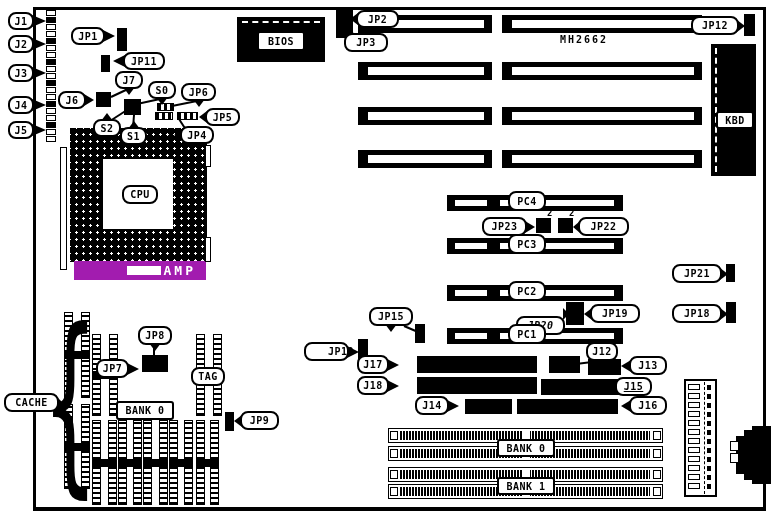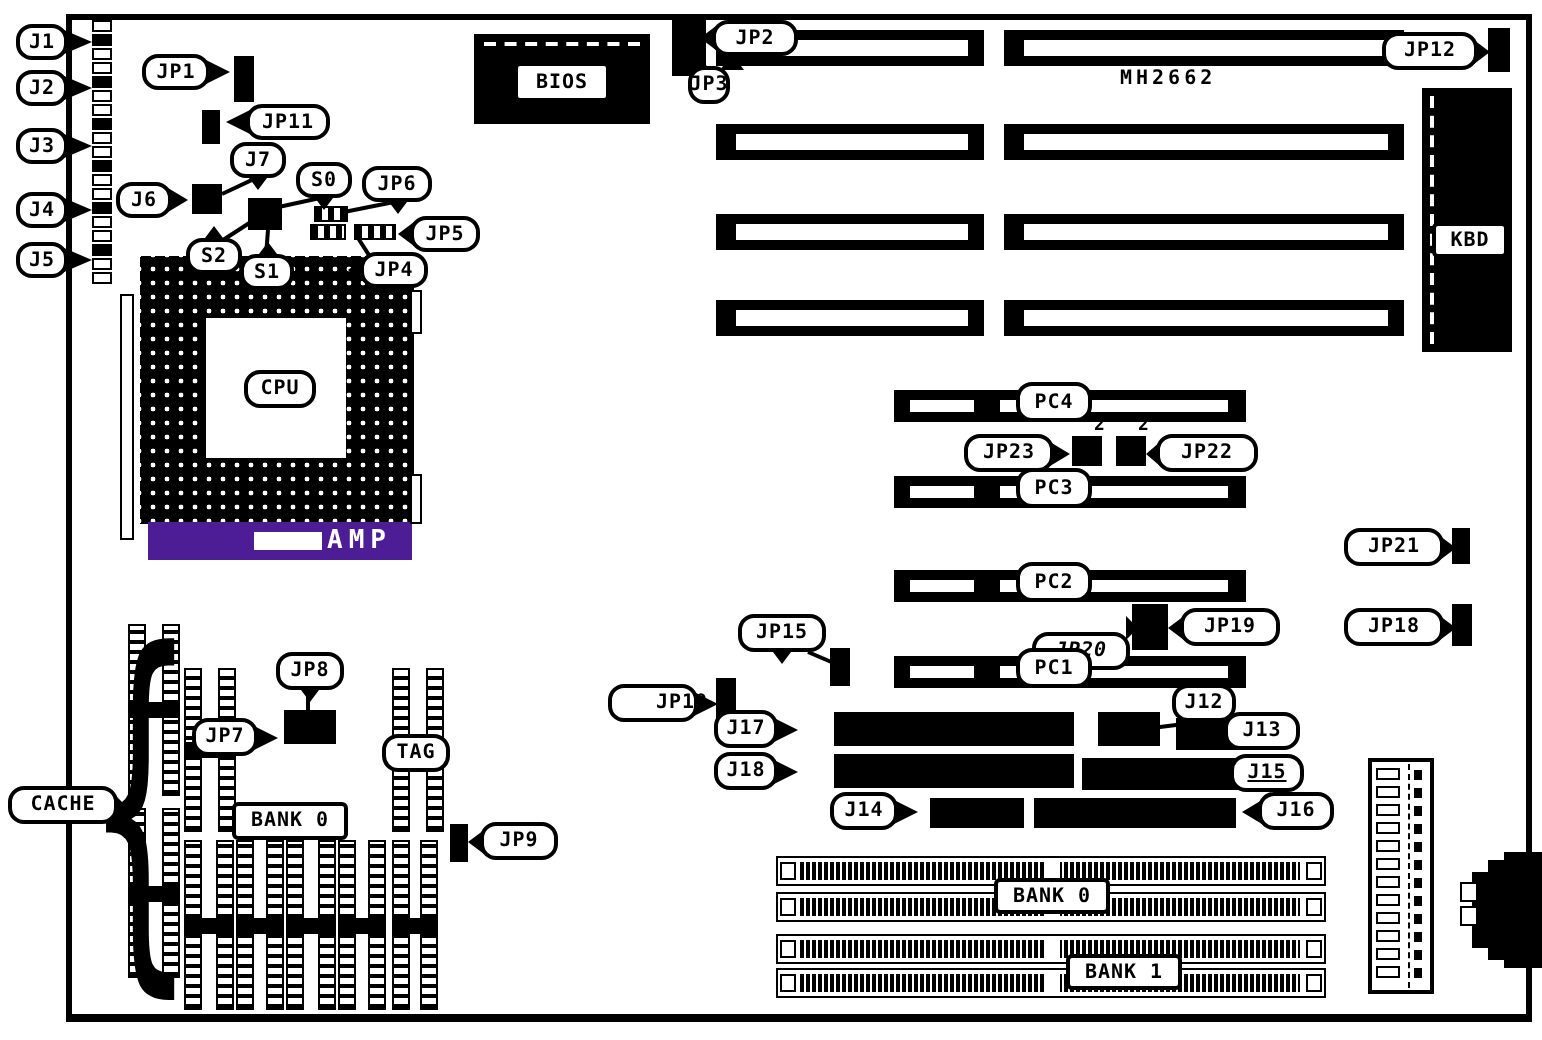--- a/index.html
+++ b/index.html
@@ -24,21 +24,21 @@
   .bar{background:#fff;border:1px solid #000;z-index:3}
   .cell{background:#fff;border:1px solid #000;z-index:4}
   .mark{background:#000;z-index:4}
   #cpu-socket{background-color:#000;z-index:2;
     background-image:radial-gradient(#fff 1.2px,rgba(0,0,0,0) 1.3px);
     background-size:7px 7px;background-position:3px 3px}
   #cpu-inner{background:#fff;z-index:3}
   #rtc-box{display:flex;flex-direction:column;align-items:center;justify-content:center;
     color:#fff;font-weight:bold;font-size:10px;letter-spacing:1px;line-height:12px;z-index:2;
     font-family:"Liberation Sans",sans-serif;background:#000}
-  #amp-bar{display:flex;align-items:center;justify-content:flex-end;background:#4c1d95;color:#fff;
+  #amp-bar{display:flex;align-items:center;justify-content:flex-end;background:#a21caf;color:#fff;
     font-weight:bold;font-size:13px;letter-spacing:3px;padding-right:10px;z-index:3}
   #chipset-label{font-weight:bold;font-size:10px;letter-spacing:2px;z-index:4;color:#000}
   .sup2{font-weight:bold;font-size:9px;z-index:11;color:#000}
   #svg-lines{position:absolute;left:0;top:0;z-index:8;pointer-events:none}
   #brace{font-family:"DejaVu Sans",sans-serif;font-size:196px;line-height:186px;z-index:4;
     transform:scaleX(.45);transform-origin:left center;color:#000}
   .dashv{border-left:2px dashed #fff;z-index:3}
   .dashh{border-top:2px dashed #fff;z-index:3}
 </style>
 </head>
@@ -145,21 +145,21 @@
     </div>
     <div class="abs tri" style="left: 127.5px; top: 121px; border-left: 6px solid transparent; border-right: 6px solid transparent; border-bottom: 8px solid rgb(0, 0, 0);"></div>
     <div class="abs callout" style="left: 180px; top: 126px; width: 34px; height: 18px;">
       <span>JP4</span>
     </div>
     <div class="abs tri" style="left: 174px; top: 129px; border-top: 6px solid transparent; border-bottom: 6px solid transparent; border-right: 8px solid rgb(0, 0, 0);"></div>
     <div class="abs callout" style="left: 356px; top: 10px; width: 43px; height: 18px;">
       <span>JP2</span>
     </div>
     <div class="abs tri" style="left: 350px; top: 13px; border-top: 6px solid transparent; border-bottom: 6px solid transparent; border-right: 8px solid rgb(0, 0, 0);"></div>
-    <div class="abs callout" style="left: 344px; top: 33px; width: 21px; height: 19px;">
+    <div class="abs callout" style="left: 344px; top: 33px; width: 44px; height: 19px;">
       <span>JP3</span>
     </div>
     <div class="abs tri" style="left: 360px; top: 27px; border-left: 6px solid transparent; border-right: 6px solid transparent; border-bottom: 8px solid rgb(0, 0, 0);"></div>
     <div class="abs callout" style="left: 691px; top: 16px; width: 48px; height: 19px;">
       <span>JP12</span>
     </div>
     <div class="abs tri" style="left: 737px; top: 19.5px; border-top: 6px solid transparent; border-bottom: 6px solid transparent; border-left: 8px solid rgb(0, 0, 0);"></div>
     <div class="abs callout" style="left: 482px; top: 217px; width: 45px; height: 19px;">
       <span>JP23</span>
     </div>
@@ -193,21 +193,21 @@
     </div>
     <div class="abs tri" style="left: 347px; top: 345.5px; border-top: 6px solid transparent; border-bottom: 6px solid transparent; border-left: 12px solid rgb(0, 0, 0);"></div>
     <div class="abs callout" style="left: 357px; top: 355px; width: 32px; height: 19px;">
       <span>J17</span>
     </div>
     <div class="abs tri" style="left: 387px; top: 358.5px; border-top: 6px solid transparent; border-bottom: 6px solid transparent; border-left: 12px solid rgb(0, 0, 0);"></div>
     <div class="abs callout" style="left: 586px; top: 342px; width: 32px; height: 19px;">
       <span>J12</span>
     </div>
     <div class="abs tri" style="left: 596px; top: 359px; border-left: 6px solid transparent; border-right: 6px solid transparent; border-top: 8px solid rgb(0, 0, 0);"></div>
-    <div class="abs callout" style="left: 612px; top: 356px; width: 38px; height: 19px;">
+    <div class="abs callout" style="left: 629px; top: 356px; width: 38px; height: 19px;">
       <span>J13</span>
     </div>
     <div class="abs tri" style="left: 621px; top: 359.5px; border-top: 6px solid transparent; border-bottom: 6px solid transparent; border-right: 10px solid rgb(0, 0, 0);"></div>
     <div class="abs callout" style="left: 357px; top: 376px; width: 32px; height: 19px;">
       <span>J18</span>
     </div>
     <div class="abs tri" style="left: 387px; top: 379.5px; border-top: 6px solid transparent; border-bottom: 6px solid transparent; border-left: 12px solid rgb(0, 0, 0);"></div>
     <div class="abs callout" style="left: 615px; top: 377px; width: 37px; height: 19px; text-decoration: underline;">
       <span>J15</span>
     </div>
@@ -259,21 +259,21 @@
     </div>
     <div class="abs callout" style="left: 508px; top: 324px; width: 38px; height: 20px;">
       <span>PC1</span>
     </div>
     <div class="abs callout sq" style="left: 116px; top: 401px; width: 58px; height: 19px;">
       <span>BANK 0</span>
     </div>
     <div class="abs callout sq" style="left: 497px; top: 439px; width: 58px; height: 18px;">
       <span>BANK 0</span>
     </div>
-    <div class="abs callout sq" style="left: 497px; top: 477px; width: 58px; height: 18px; margin-left: 36px;">
+    <div class="abs callout sq" style="left: 497px; top: 477px; width: 58px; height: 18px;">
       <span>BANK 1</span>
     </div>
     <div class="abs jmp" style="left: 117px; top: 28px; width: 10px; height: 23px; background-image: repeating-linear-gradient(0deg, rgb(0, 0, 0) 0px, rgb(0, 0, 0) 3px, rgb(255, 255, 255) 3px, rgb(255, 255, 255) 6px), linear-gradient(90deg, rgb(255, 255, 255) 0px, rgb(255, 255, 255) 42%, rgb(0, 0, 0) 42%, rgb(0, 0, 0) 58%, rgb(255, 255, 255) 58%); background-blend-mode: darken;"></div>
     <div class="abs jmp" style="left: 101px; top: 55px; width: 9px; height: 17px; background-image: repeating-linear-gradient(0deg, rgb(0, 0, 0) 0px, rgb(0, 0, 0) 3px, rgb(255, 255, 255) 3px, rgb(255, 255, 255) 6px), linear-gradient(90deg, rgb(255, 255, 255) 0px, rgb(255, 255, 255) 42%, rgb(0, 0, 0) 42%, rgb(0, 0, 0) 58%, rgb(255, 255, 255) 58%); background-blend-mode: darken;"></div>
     <div class="abs jmp" style="left: 96px; top: 92px; width: 15px; height: 15px; background-image: repeating-linear-gradient(90deg, rgb(0, 0, 0) 0px, rgb(0, 0, 0) 2px, rgb(255, 255, 255) 2px, rgb(255, 255, 255) 6.5px), repeating-linear-gradient(0deg, rgb(0, 0, 0) 0px, rgb(0, 0, 0) 2px, rgb(255, 255, 255) 2px, rgb(255, 255, 255) 6.5px); background-blend-mode: darken;"></div>
     <div class="abs jmp" style="left: 124px; top: 99px; width: 17px; height: 16px; background-image: repeating-linear-gradient(90deg, rgb(0, 0, 0) 0px, rgb(0, 0, 0) 2px, rgb(255, 255, 255) 2px, rgb(255, 255, 255) 7.5px), repeating-linear-gradient(0deg, rgb(0, 0, 0) 0px, rgb(0, 0, 0) 2px, rgb(255, 255, 255) 2px, rgb(255, 255, 255) 7px); background-blend-mode: darken;"></div>
     <div class="abs jmp" style="left: 157px; top: 103px; width: 17px; height: 8px; background-image: repeating-linear-gradient(90deg, rgb(0, 0, 0) 0px, rgb(0, 0, 0) 3px, rgb(255, 255, 255) 3px, rgb(255, 255, 255) 6px);"></div>
     <div class="abs jmp" style="left: 155px; top: 112px; width: 18px; height: 8px; background-image: repeating-linear-gradient(90deg, rgb(0, 0, 0) 0px, rgb(0, 0, 0) 3px, rgb(255, 255, 255) 3px, rgb(255, 255, 255) 6px);"></div>
     <div class="abs jmp" style="left: 177px; top: 112px; width: 21px; height: 8px; background-image: repeating-linear-gradient(90deg, rgb(0, 0, 0) 0px, rgb(0, 0, 0) 3px, rgb(255, 255, 255) 3px, rgb(255, 255, 255) 6px);"></div>
     <div class="abs jmp" style="left: 336px; top: 8px; width: 17px; height: 30px; background-image: repeating-linear-gradient(0deg, rgb(0, 0, 0) 0px, rgb(0, 0, 0) 3px, rgb(255, 255, 255) 3px, rgb(255, 255, 255) 6px), linear-gradient(90deg, rgb(255, 255, 255) 0px, rgb(255, 255, 255) 42%, rgb(0, 0, 0) 42%, rgb(0, 0, 0) 58%, rgb(255, 255, 255) 58%); background-blend-mode: darken;"></div>

